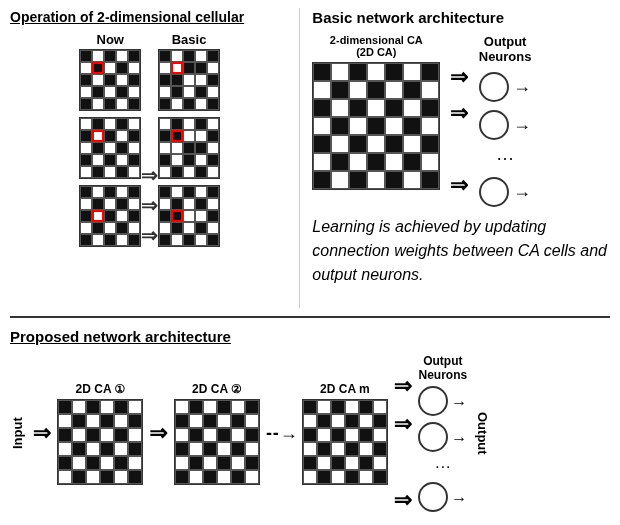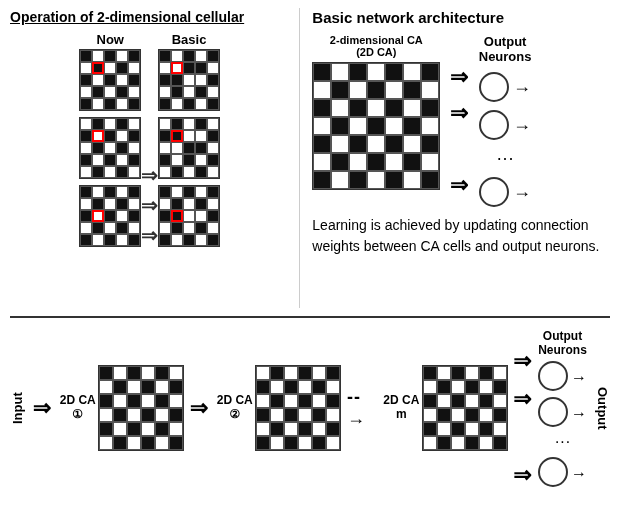--- a/index.html
+++ b/index.html
@@ -96,23 +96,24 @@
     .cell.white { background: #fff; }
 
     
     .arrow-right {
       font-size: 20px;
       font-weight: bold;
       color: #333;
     }
 
     .description-text {
-      font-size: 14px;
+      font-size: 16px;
       line-height: 1.5;
       margin-top: 8px;
+      font-style: italic;
     }
 
     
     .right-panel {
       width: 320px;
       padding-left: 12px;
     }
 
     .right-panel .panel-title {
       font-size: 15px;
@@ -172,20 +173,21 @@
 
     .proposed-diagram {
       display: flex;
       align-items: center;
       gap: 6px;
       position: relative;
     }
 
     .ca-block {
       display: flex;
+      flex-direction: column;
       align-items: center;
     }
 
     .ca-block-label {
       font-weight: bold;
       font-size: 12px;
       margin-bottom: 3px;
       text-align: center;
     }
 
@@ -514,20 +516,21 @@
             </div>
           </div>
         </div>
 
         <div class="description-text" style="margin-top:4px; max-width:300px;">Learning is achieved by updating connection weights between CA cells and output neurons.</div>
       </div>
     </div>
   </div>
 
   <div class="bottom-half">
+    <div class="proposed-title">Proposed network architecture</div>
 
     <div class="proposed-diagram">
 
       <div style="display:flex; flex-direction:column; align-items:center; gap:2px; margin-right:2px;">
         <span style="font-weight:bold; font-size:13px; writing-mode:vertical-rl; transform:rotate(180deg); height:80px; display:flex; align-items:center; justify-content:center;">Input</span>
       </div>
 
       <span style="font-size:22px; font-weight:bold;">⇒</span>
 
       <div class="ca-block">

